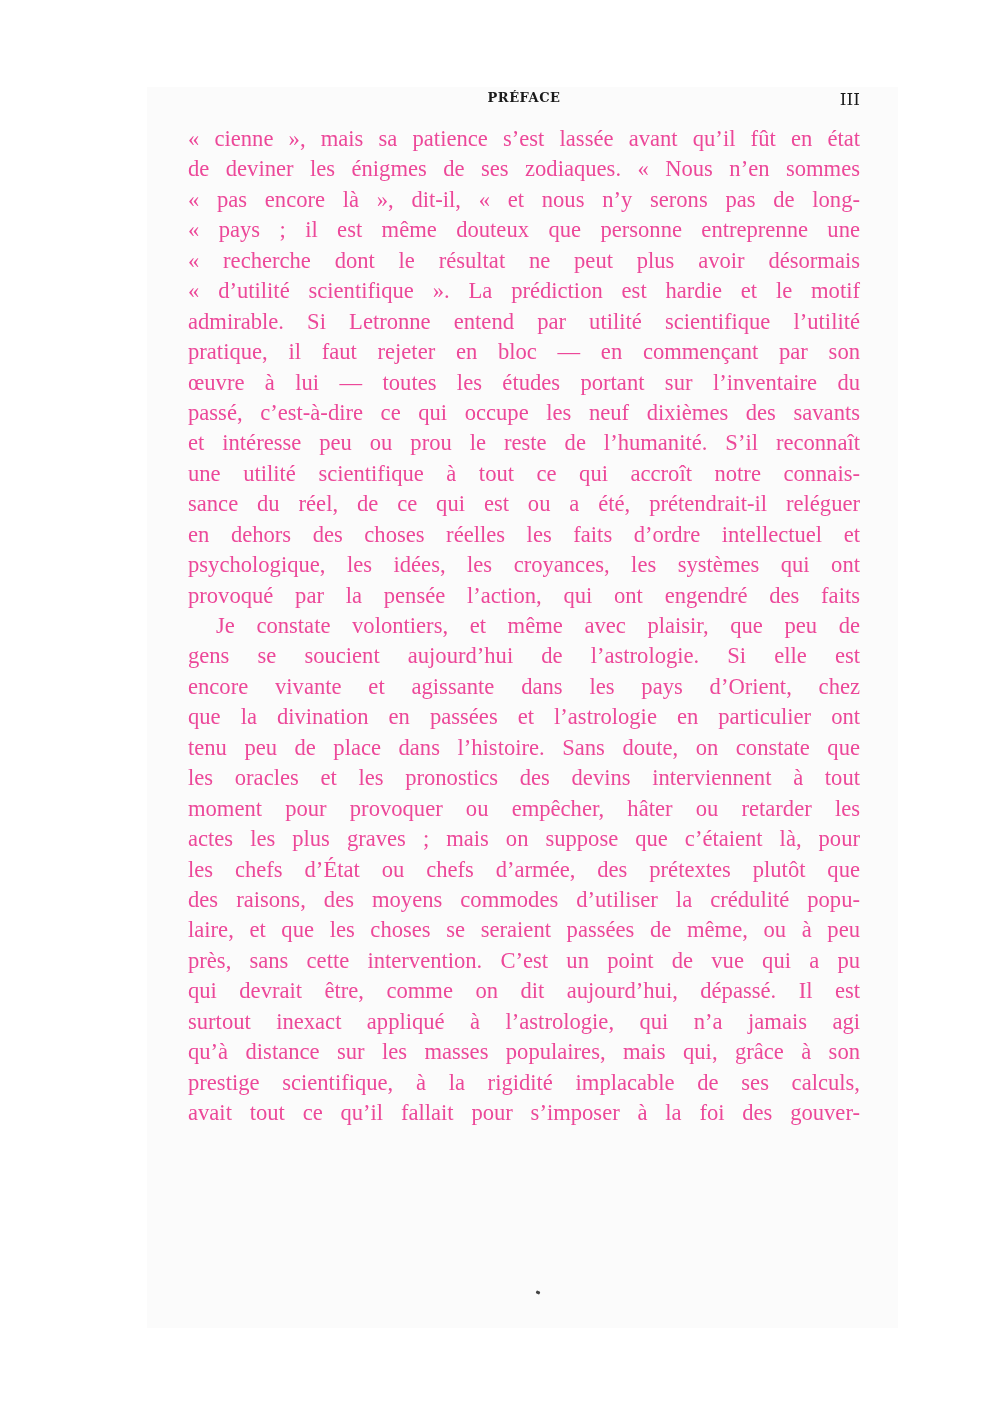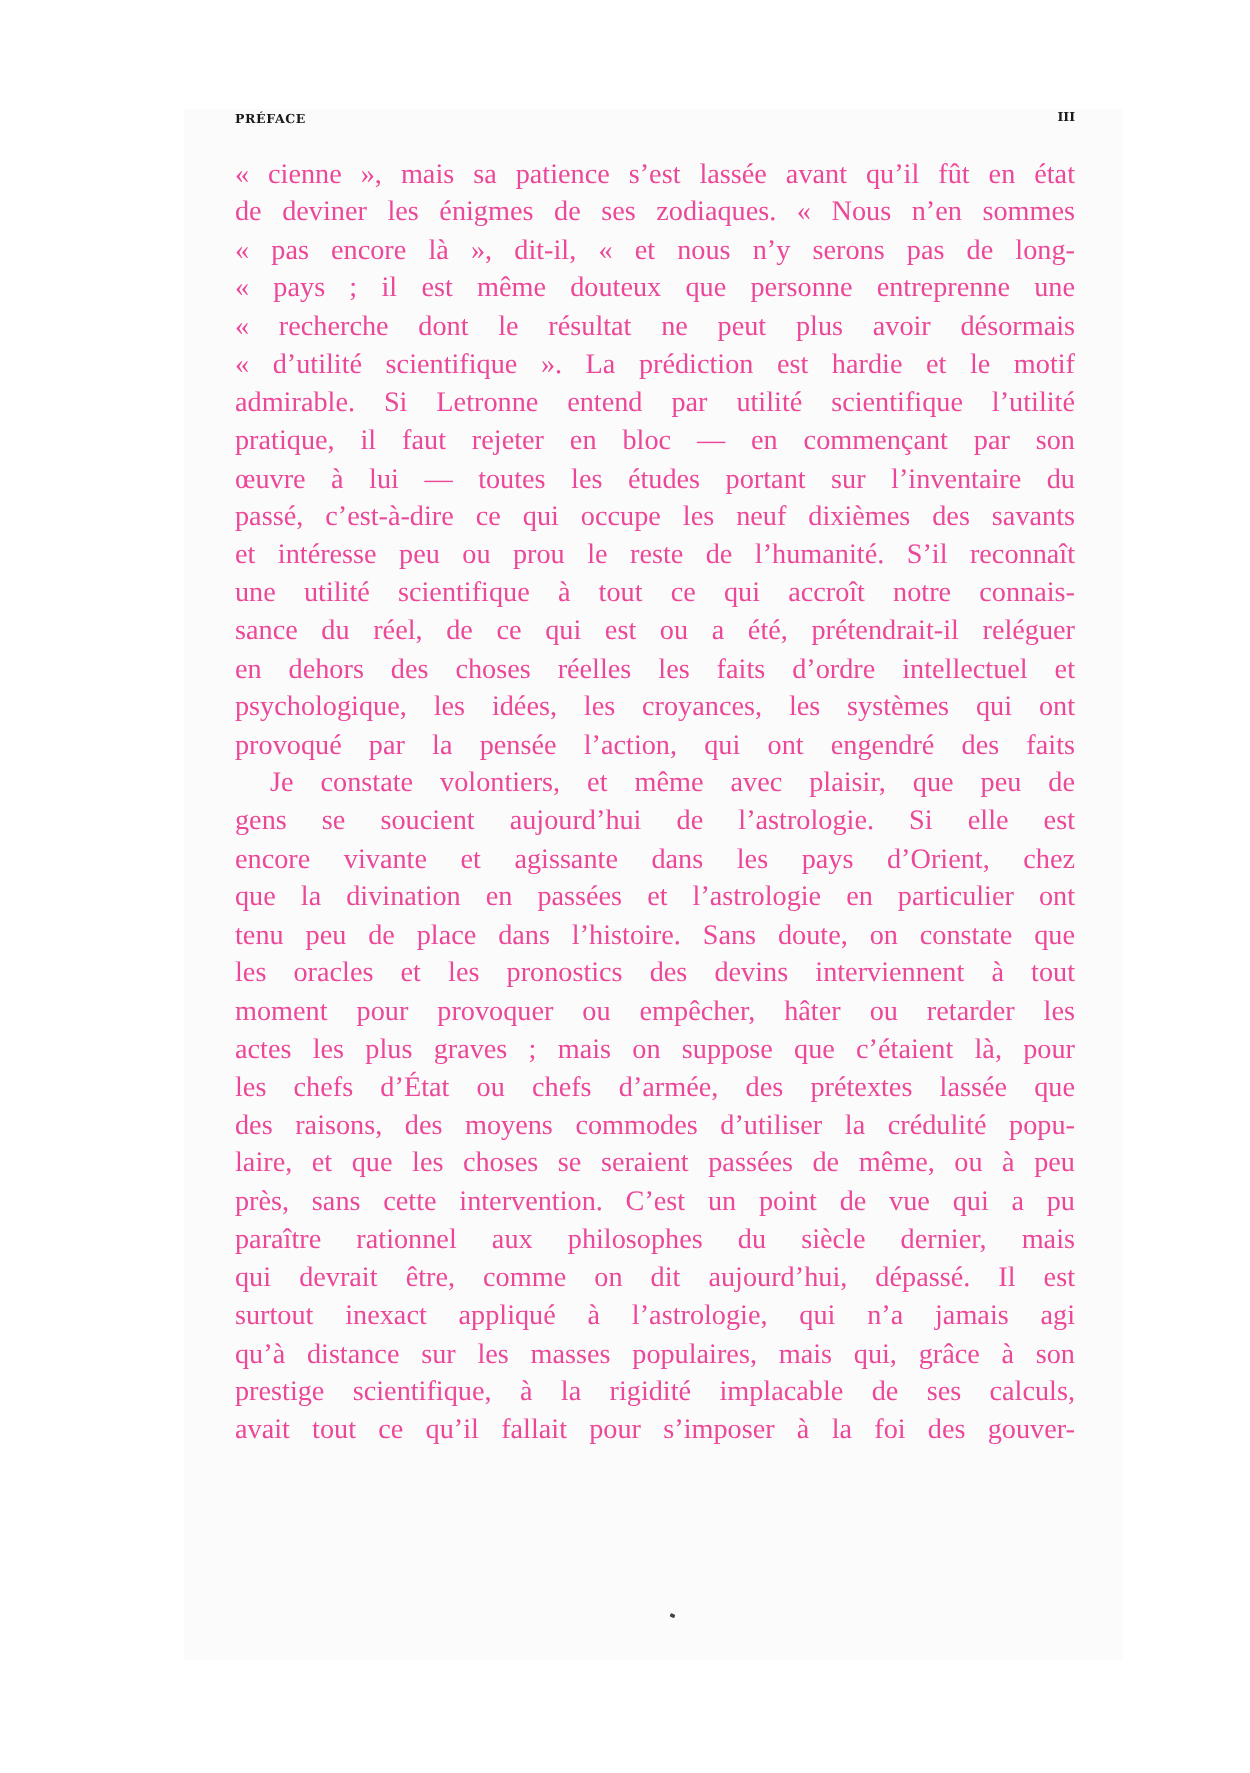--- a/index.html
+++ b/index.html
@@ -27,31 +27,32 @@
       top: 88px;
       width: 672px;
       height: 22px;
       font-family: "DejaVu Serif", serif;
       color: #1a1a1a;
     }
     .running-title {
       position: absolute;
       left: 0;
       right: 0;
-      font-size: 10px;
+      text-align: center;
+      font-size: 13px;
       font-weight: bold;
       letter-spacing: 0.5px;
       top: 2px;
     }
     .page-number {
       position: absolute;
       right: 0;
       top: 1px;
-      font-size: 10px;
-      font-weight: bold;
+      font-size: 17px;
+      font-weight: normal;
     }
     .text-block {
       position: absolute;
       left: 188px;
       top: 124px;
       width: 672px;
       font-family: "Liberation Serif", serif;
       font-size: 22.6px;
       line-height: 30.45px;
       color: #ec4899;
@@ -112,25 +113,24 @@
   </div>
   <div>
     <span class="line indent">Je constate volontiers, et même avec plaisir, que peu de</span>
     <span class="line">gens se soucient aujourd’hui de l’astrologie. Si elle est</span>
     <span class="line">encore vivante et agissante dans les pays d’Orient, chez</span>
     <span class="line">que la divination en passées et l’astrologie en particulier ont</span>
     <span class="line">tenu peu de place dans l’histoire. Sans doute, on constate que</span>
     <span class="line">les oracles et les pronostics des devins interviennent à tout</span>
     <span class="line">moment pour provoquer ou empêcher, hâter ou retarder les</span>
     <span class="line">actes les plus graves ; mais on suppose que c’étaient là, pour</span>
-    <span class="line">les chefs d’État ou chefs d’armée, des prétextes lassée que</span>
+    <span class="line">les chefs d’État ou chefs d’armée, des prétextes plutôt que</span>
     <span class="line">des raisons, des moyens commodes d’utiliser la crédulité popu-</span>
     <span class="line">laire, et que les choses se seraient passées de même, ou à peu</span>
     <span class="line">près, sans cette intervention. C’est un point de vue qui a pu</span>
-    <span class="line">paraître rationnel aux philosophes du siècle dernier, mais</span>
     <span class="line">qui devrait être, comme on dit aujourd’hui, dépassé. Il est</span>
     <span class="line">surtout inexact appliqué à l’astrologie, qui n’a jamais agi</span>
     <span class="line">qu’à distance sur les masses populaires, mais qui, grâce à son</span>
     <span class="line">prestige scientifique, à la rigidité implacable de ses calculs,</span>
     <span class="line last">avait tout ce qu’il fallait pour s’imposer à la foi des gouver-</span>
   </div>
 </div>
 
 <div class="speck"></div>
 

